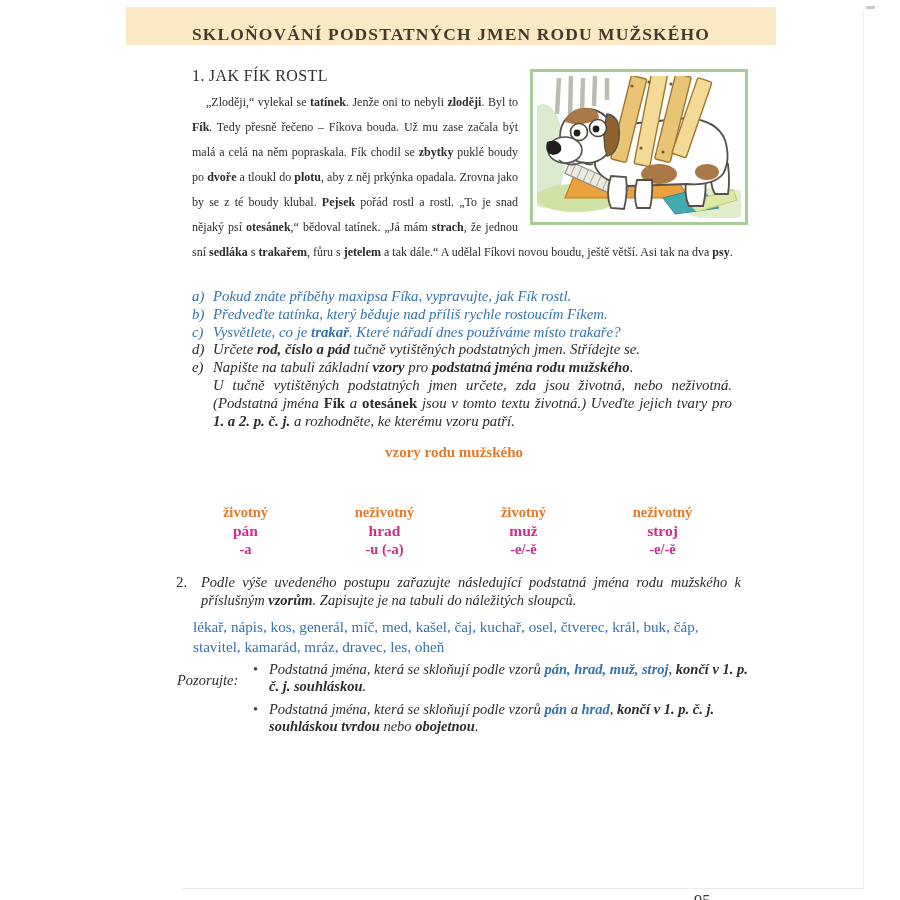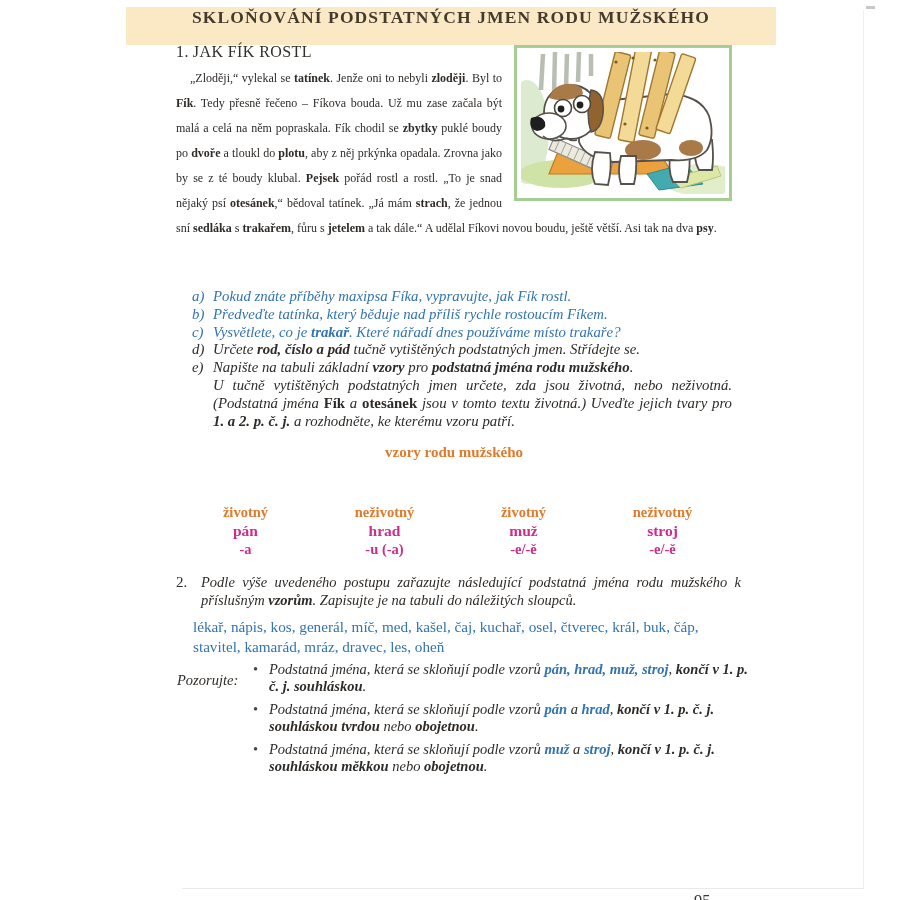--- a/index.html
+++ b/index.html
@@ -11,30 +11,30 @@
     --banner-ink:#433a2e;
     --frame-green:#a5cd94;
   }
   html,body{margin:0;padding:0;}
   body{background:#fff;font-family:"Liberation Serif","DejaVu Serif",serif;color:var(--ink);}
   .sheet{position:relative;width:900px;height:900px;background:#ffffff;overflow:hidden;}
 
   
   .banner{
     position:absolute;left:126px;top:7px;width:650px;height:38px;
-    background:var(--banner-bg);display:flex;align-items:flex-start;justify-content:center;
+    background:var(--banner-bg);display:flex;align-items:flex-end;justify-content:center;
   }
   .banner span{
     font-weight:bold;font-size:17.5px;letter-spacing:1.1px;color:var(--banner-ink);
   }
 
   .abs{position:absolute;left:176px;width:556px;}
 
   
-  .sec-story{top:43px;}
+  .sec-story{top:67px;margin-left:16px;}
   .figure{
     float:right;width:218px;height:156px;box-sizing:border-box;
     border:3px solid var(--frame-green);background:#fff;padding:4px;
     margin:2px 0 10px 12px;
   }
   .figure svg{display:block;width:100%;height:100%;}
   .story-head{font-size:16px;letter-spacing:.4px;color:#332f2b;margin:0 0 5px 0;}
   .story-head .num{margin-right:4px;}
   .story-text{
     margin:0;font-size:12px;line-height:25px;text-align:justify;text-indent:14px;
@@ -192,21 +192,20 @@
 
   <section class="abs sec-ex2 ex">
     <span class="ex-num">2.</span>
     <p class="ex-intro"><span class="i">Podle výše uvedeného postupu zařazujte následující podstatná jména rodu mužského k příslušným </span><span class="b i">vzorům</span><span class="i">. Zapisujte je na tabuli do náležitých sloupců.</span></p>
     <div class="word-list">lékař, nápis, kos, generál, míč, med, kašel, čaj, kuchař, osel, čtverec, král, buk, čáp, stavitel, kamarád, mráz, dravec, les, oheň</div>
     <div class="pozorujte">
       <span class="poz-label">Pozorujte:</span>
       <ul class="poz-list">
         <li><span class="i">Podstatná jména, která se skloňují podle vzorů </span><span class="b i c-blue">pán, hrad, muž, stroj</span><span class="i">, </span><span class="b i">končí v 1. p. č. j. souhláskou</span><span class="i">.</span></li>
         <li><span class="i">Podstatná jména, která se skloňují podle vzorů </span><span class="b i c-blue">pán</span><span class="i"> a </span><span class="b i c-blue">hrad</span><span class="i">, </span><span class="b i">končí v 1. p. č. j. souhláskou tvrdou</span><span class="i"> nebo </span><span class="b i">obojetnou</span><span class="i">.</span></li>
-        <li><span class="i">Podstatná jména, která se skloňují podle vzorů </span><span class="b i c-blue">muž</span><span class="i"> a </span><span class="b i c-blue">stroj</span><span class="i">, </span><span class="b i">končí v 1. p. č. j. souhláskou měkkou</span><span class="i"> nebo </span><span class="b i">obojetnou</span><span class="i">.</span></li>
       </ul>
     </div>
   </section>
 
   <div class="pageno">95</div>
 
   <div class="edge-v"></div>
   <div class="edge-h"></div>
   <div class="edge-dash"></div>
 

